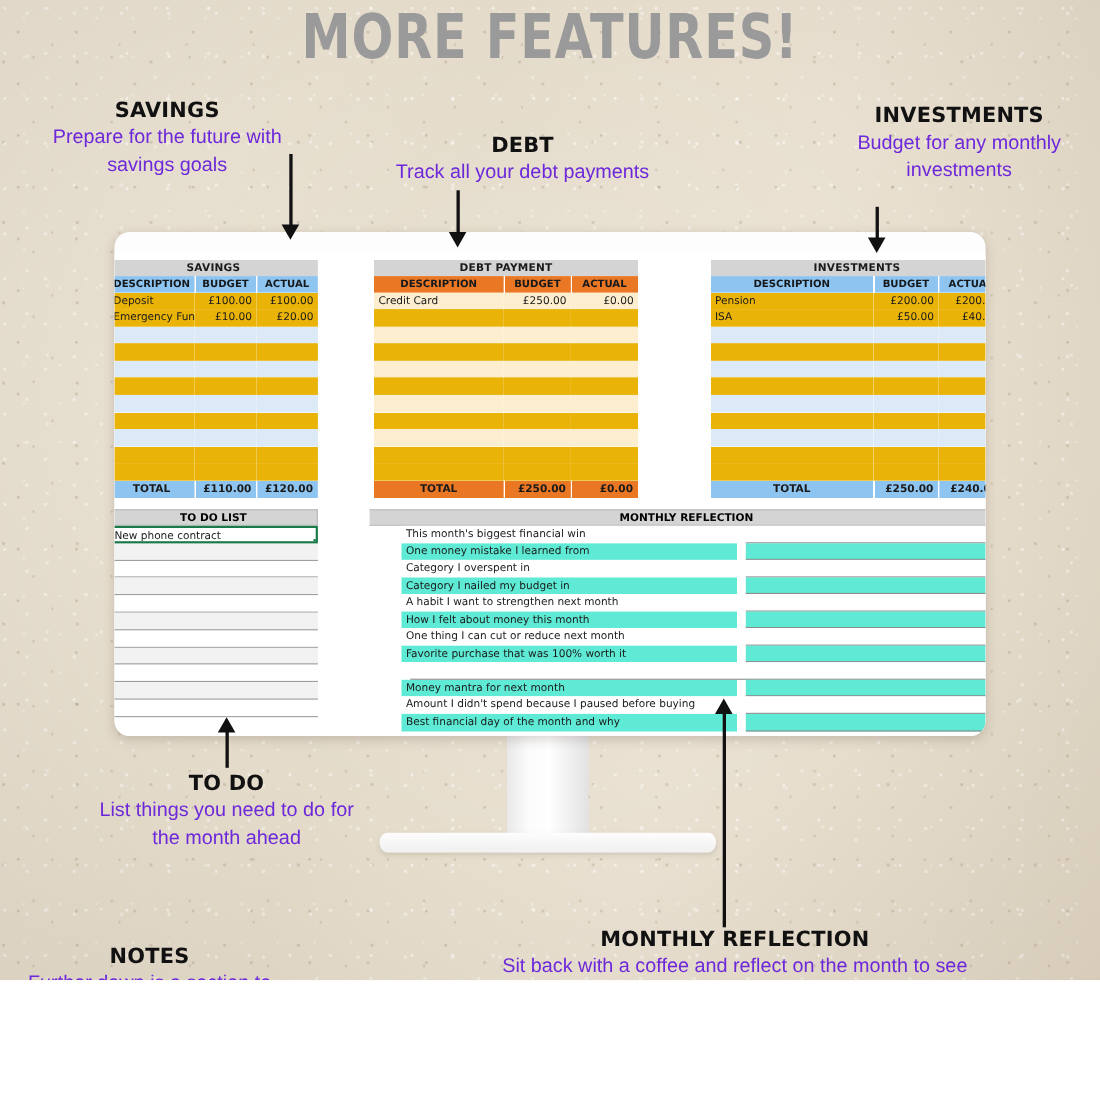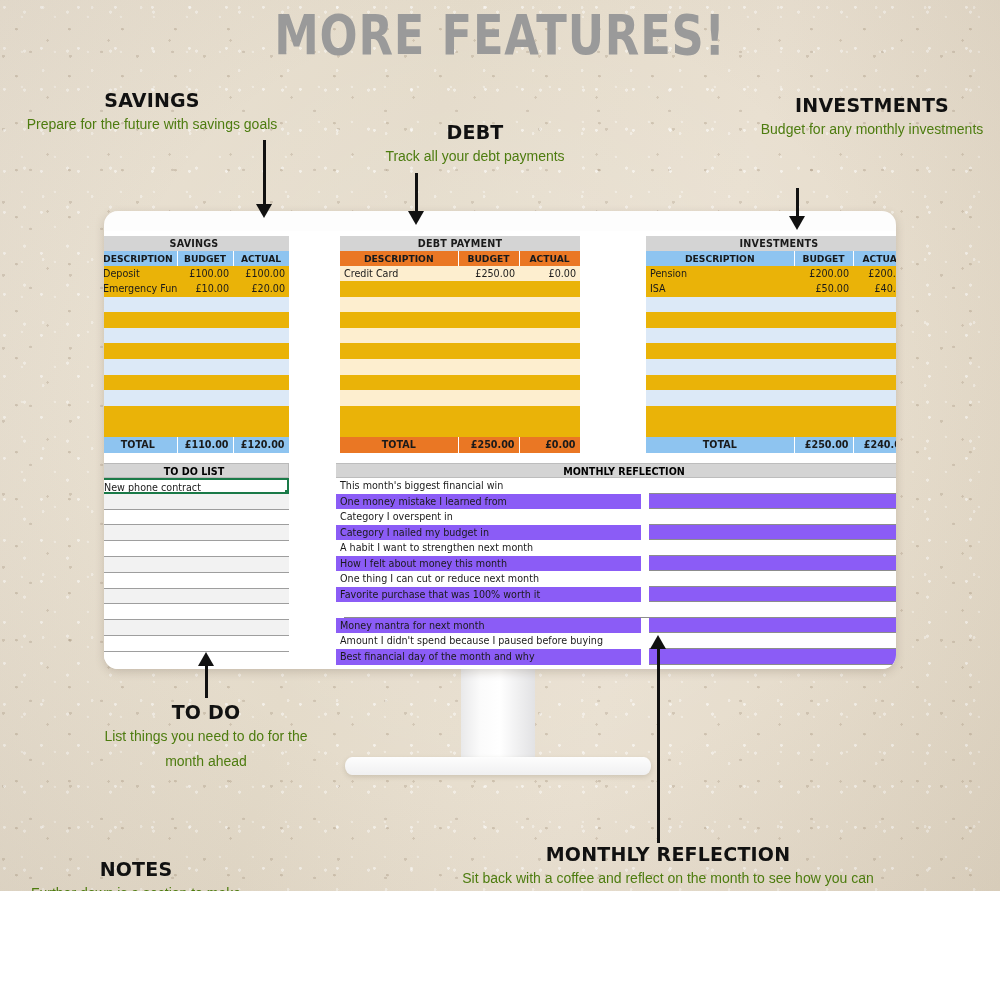--- a/index.html
+++ b/index.html
@@ -128,42 +128,42 @@
   .todo-active::after {
     content: ""; position: absolute; right: -2px; bottom: -2px;
     width: 4px; height: 4px; background: #1a7a48;
   }
 
   
   #refl-sheet .refl-title {
     background: #d4d4d4; text-align: center; font-weight: 700; font-size: 9.6px;
     height: 15px; line-height: 15px; border-top: 1px solid #bdbdbd; border-bottom: 1px solid #bdbdbd;
   }
-  .refl-row { display: flex; height: 15.55px; }
-  .refl-row.alt .refl-q, .refl-row.alt .refl-a { background: #8b5cf6; }
+  .refl-row { display: flex; height: 15.55px; margin-left: 29px; }
+  .refl-row.alt .refl-q, .refl-row.alt .refl-a { background: #5eead4; }
   .refl-q {
     width: 305px; font-size: 9.6px; line-height: 15.55px; color: #1a1a1a;
     padding-left: 4px; white-space: nowrap; overflow: hidden; background: #ffffff;
   }
   .refl-gap { width: 8px; background: #ffffff; }
   .refl-a { flex: 1; background: #ffffff; position: relative; }
   .refl-a::after {
     content: ""; position: absolute; left: 0; right: 0; bottom: 0;
     border-bottom: 1px solid #8c8c8c;
   }
 
   
   .anno { position: absolute; text-align: center; color: #111; }
   .anno .ttl {
     font-family: "DejaVu Sans", sans-serif;
     font-weight: 700; font-size: 19px; line-height: 24px; letter-spacing: .2px;
   }
   .anno .body {
     font-family: "Liberation Sans", sans-serif;
-    font-weight: 400; font-size: 14px; line-height: 25px; color: #4d7c0f;
+    font-weight: 400; font-size: 18px; line-height: 25px; color: #6d28d9;
   }
 
   
   .arrow { position: absolute; }
   .arrow .shaft { position: absolute; background: #111; width: 3px; left: 50%; margin-left: -1.5px; }
   .arrow .head { position: absolute; left: 50%; width: 0; height: 0; }
   .arrow.down .head {
     margin-left: -8px;
     border-left: 8px solid transparent; border-right: 8px solid transparent;
     border-top: 14px solid #111;

